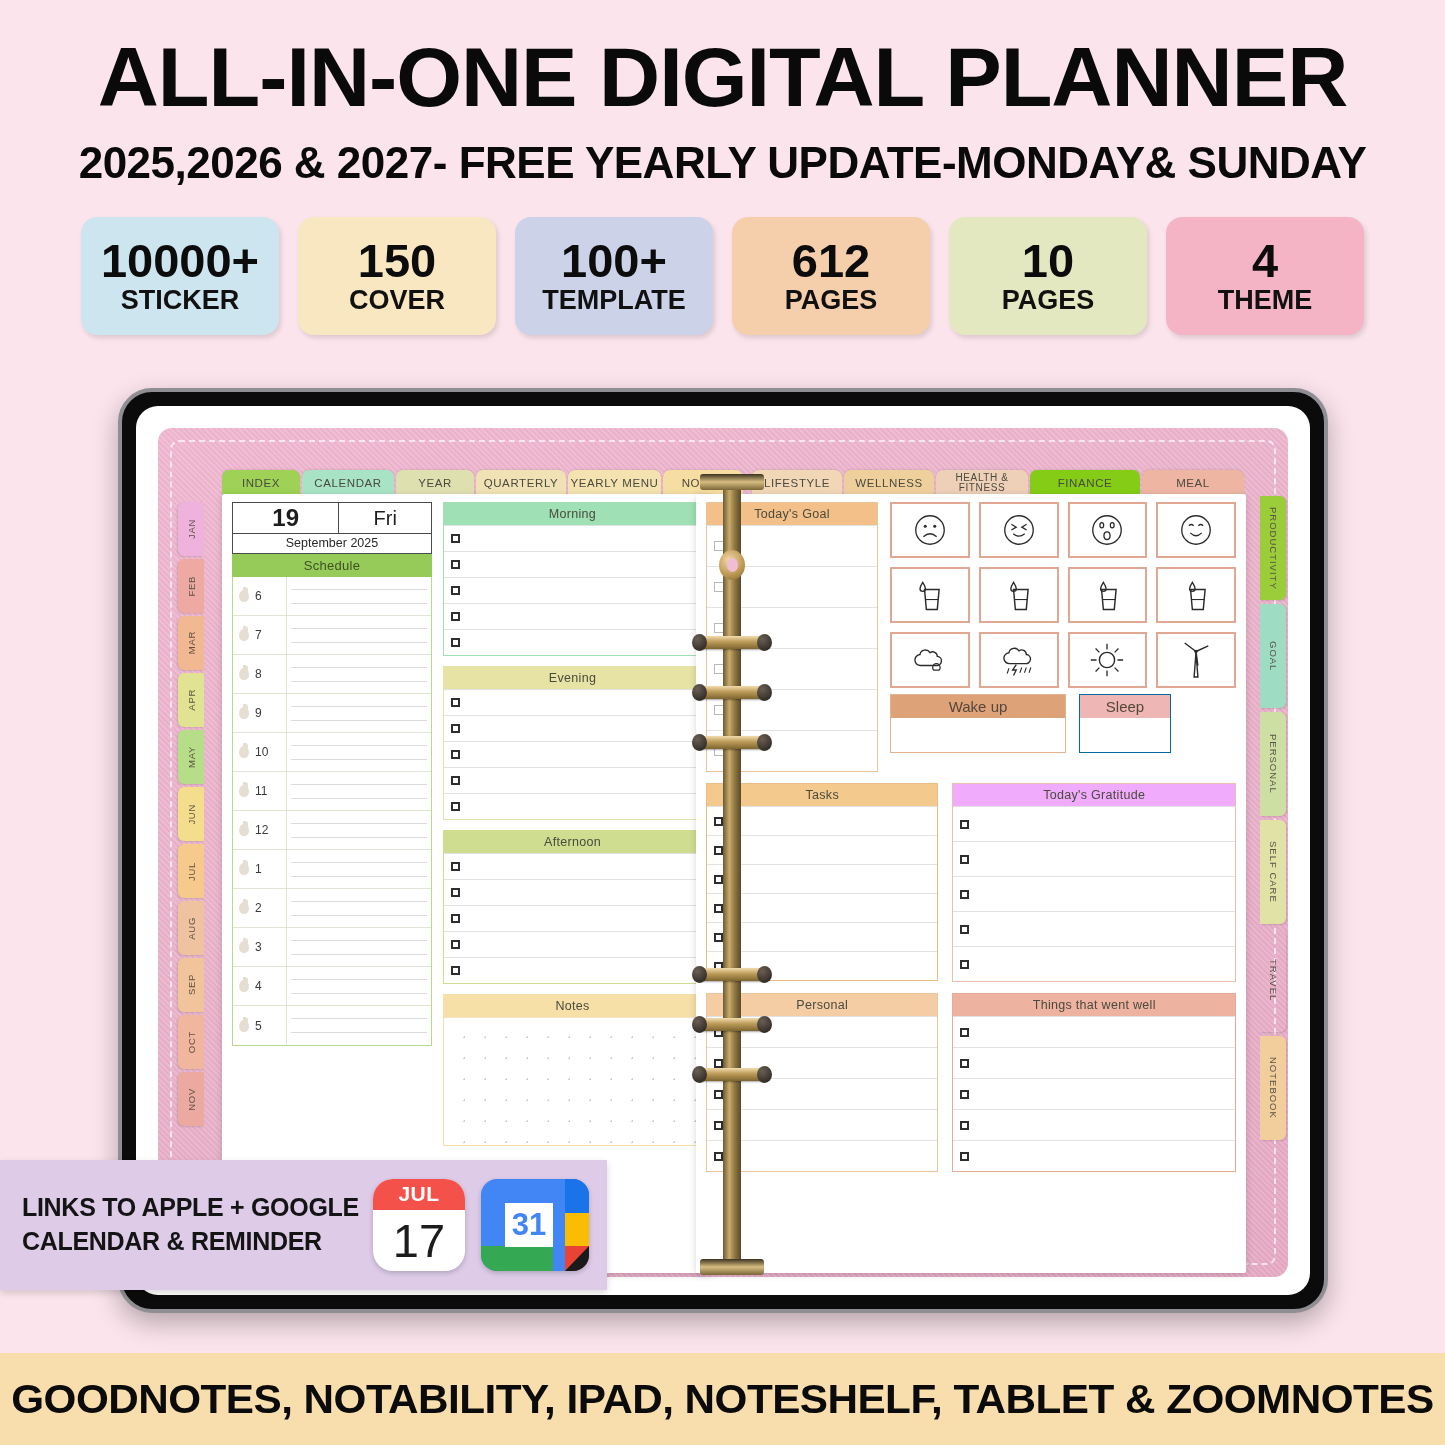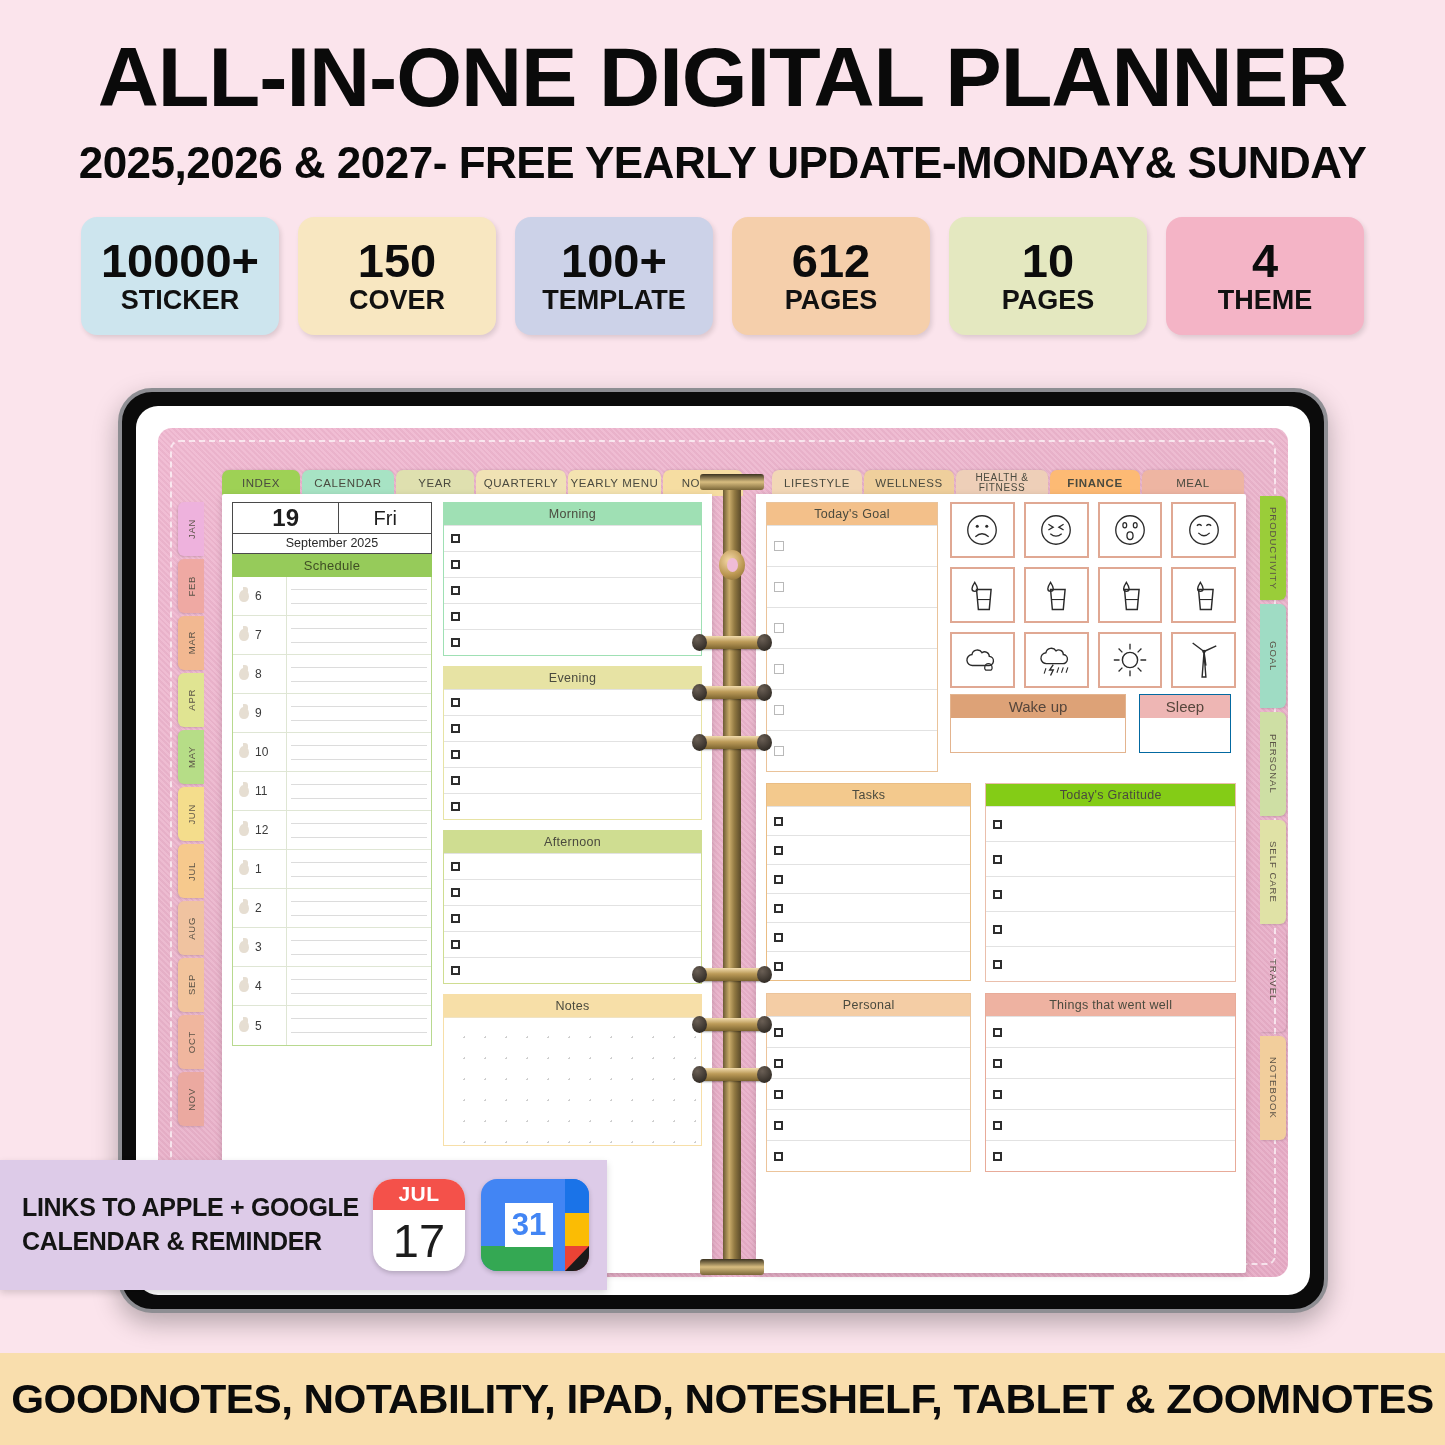--- a/index.html
+++ b/index.html
@@ -106,21 +106,21 @@
   }
   .ttab.two { font-size: 10px; }
 
   
   .sheet {
     position: absolute; top: 26px; bottom: 0;
     background: #fff;
     box-shadow: 0 2px 7px rgba(0,0,0,.16);
   }
   .sheet.left  { left: 22px;  width: 490px; border-radius: 2px 0 0 2px; }
-  .sheet.right { right: 18px; width: 490px; border-radius: 0 2px 2px 0; }
+  .sheet.right { right: 18px; width: 550px; border-radius: 0 2px 2px 0; }
 
   
   .monthtabs { position: absolute; left: -22px; top: 34px; width: 26px; }
   .mtab {
     width: 26px; height: 54px; margin-bottom: 3px;
     border-radius: 6px 0 0 6px;
     display: flex; align-items: center; justify-content: center;
     box-shadow: -1px 1px 2px rgba(0,0,0,.12);
   }
   .mtab span {
@@ -348,21 +348,21 @@
             <div class="ttab" style="background: rgb(223, 224, 175); width: 78px;">YEAR</div>
             <div class="ttab" style="background: rgb(240, 226, 180); width: 90px;">QUARTERLY</div>
             <div class="ttab" style="background: rgb(244, 227, 176); width: 93px;">YEARLY MENU</div>
             <div class="ttab" style="background: rgb(246, 221, 162); width: 80px;">NOTES</div>
           </div>
         <div style="flex:1"></div>
         <div id="ttabsR" style="display:flex;align-items:flex-end">
             <div class="ttab" style="background: rgb(242, 215, 182); width: 90px;">LIFESTYLE</div>
             <div class="ttab" style="background: rgb(239, 207, 156); width: 90px;">WELLNESS</div>
             <div class="ttab two" style="background: rgb(238, 207, 184); width: 92px;">HEALTH &amp; FITNESS</div>
-            <div class="ttab" style="background: #fdba74; width: 90px; font-weight: bold;">FINANCE</div>
+            <div class="ttab" style="background: #84cc16; width: 110px;">FINANCE</div>
             <div class="ttab" style="background: rgb(238, 181, 162); width: 102px;">MEAL</div>
           </div>
         <div style="width:18px"></div>
       </div>
 
       <div class="monthtabs" id="mtabs">
           <div class="mtab" style="background: rgb(238, 178, 221);">
             <span>JAN</span>
           </div>
           <div class="mtab" style="background: rgb(239, 169, 163);">
@@ -758,21 +758,21 @@
                       <div class="ckbox"></div>
                     </div>
                     <div class="row" style="height: 29px;">
                       <div class="ckbox"></div>
                     </div>
                   </div>
               </div>
             </div>
             <div class="wgrat" style="flex:1.22">
               <div class="card" style="margin-top:0;border-color:#eabfac">
-                <div class="hd" style="background: #84cc16; text-align: center;">Today's Gratitude</div>
+                <div class="hd" style="background: #f0abfc; text-align: center;">Today's Gratitude</div>
                 <div id="gratrows">
                     <div class="row" style="height: 35px;">
                       <div class="ckbox"></div>
                     </div>
                     <div class="row" style="height: 35px;">
                       <div class="ckbox"></div>
                     </div>
                     <div class="row" style="height: 35px;">
                       <div class="ckbox"></div>
                     </div>

